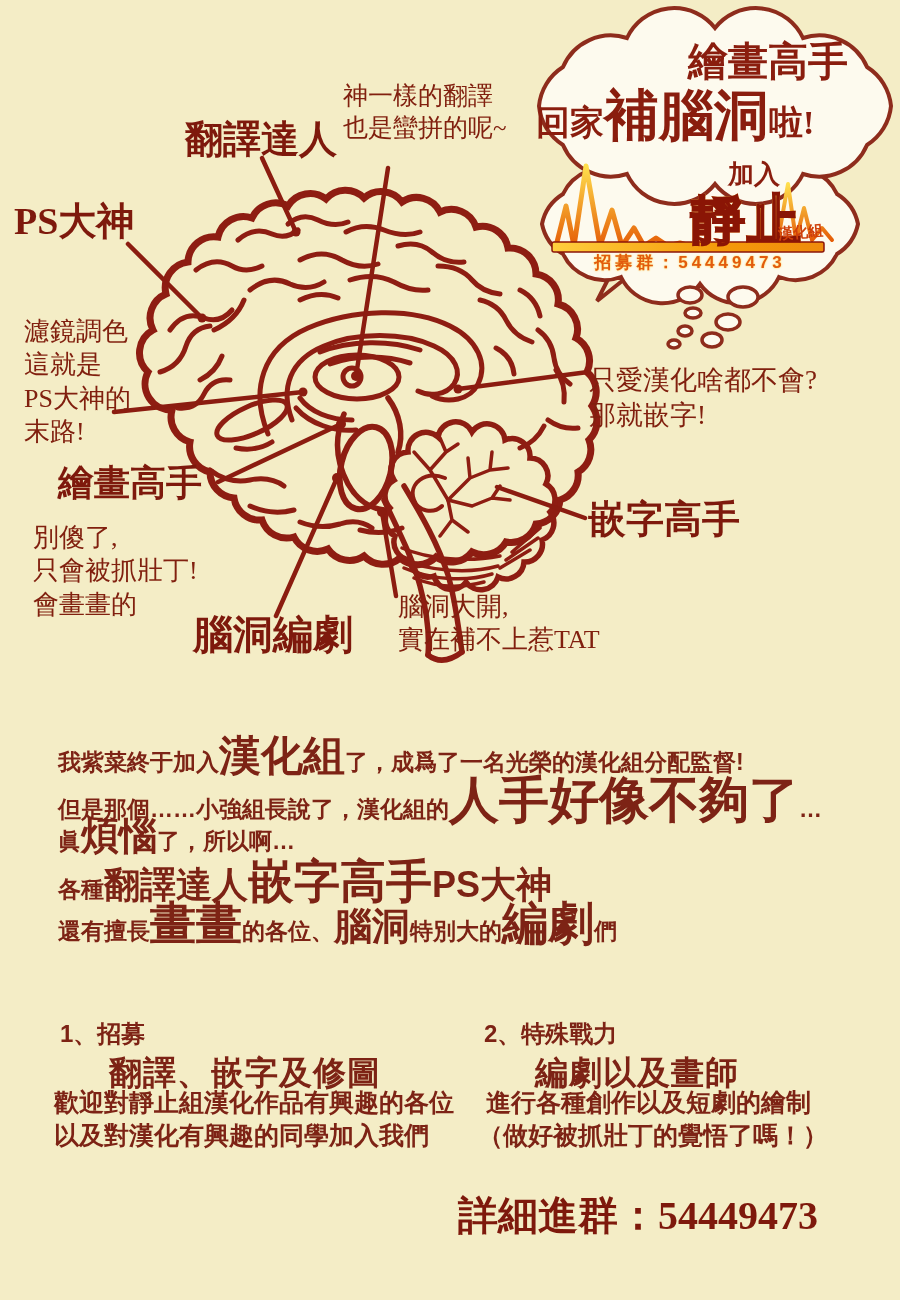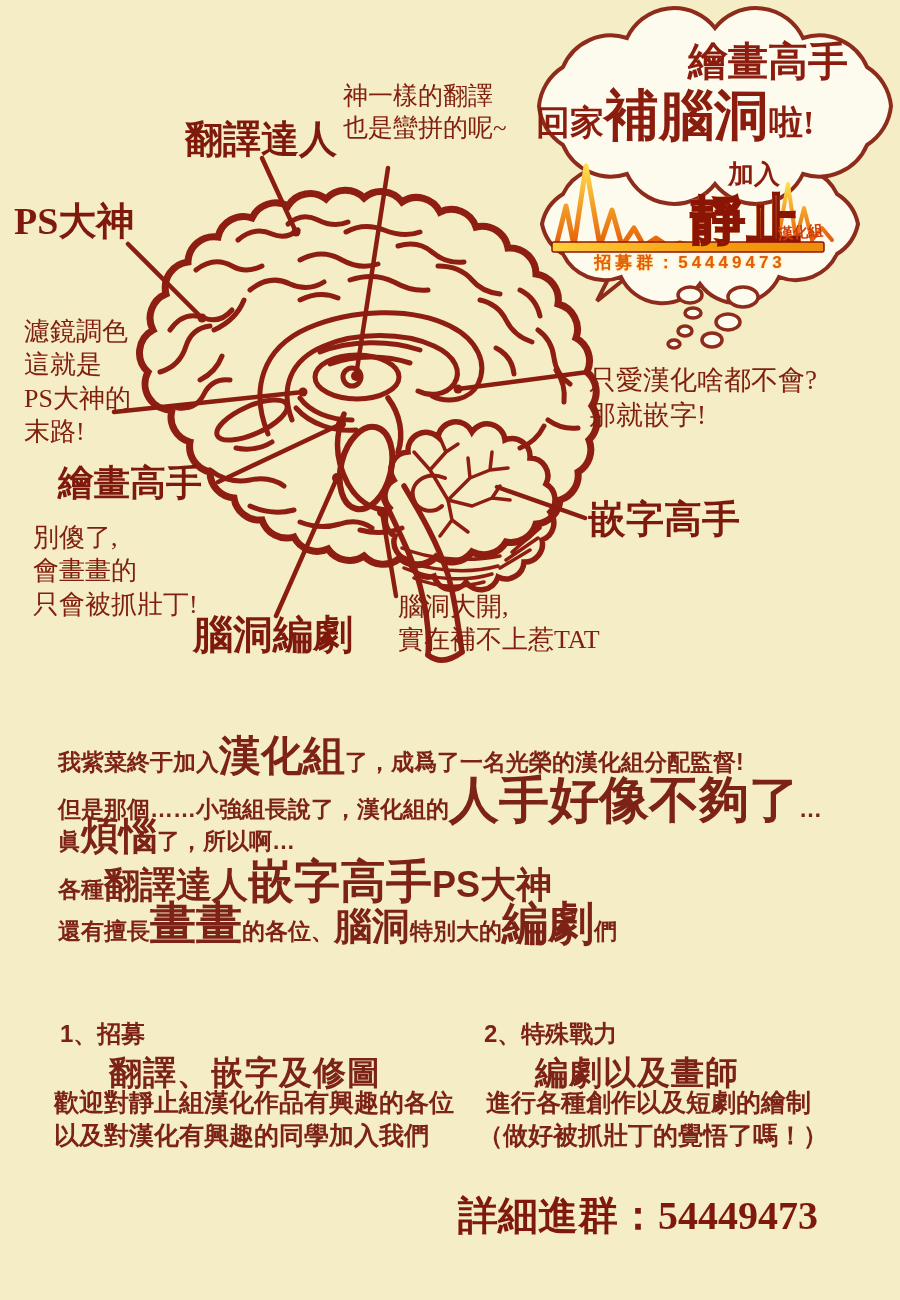--- a/index.html
+++ b/index.html
@@ -189,22 +189,22 @@
   <div class="abs lab" style="left:14px;top:202px;font-size:38px;">PS大神</div>
   <div class="abs note" style="left:24px;top:315px;font-size:26px;">
     <div>濾鏡調色</div>
     <div>這就是</div>
     <div>PS大神的</div>
     <div>末路!</div>
   </div>
   <div class="abs lab" style="left:58px;top:465px;font-size:36px;">繪畫高手</div>
   <div class="abs note" style="left:33px;top:521px;font-size:26px;">
     <div>別傻了,</div>
+    <div>只會被抓壯丁!</div>
     <div>會畫畫的</div>
-    <div>只會被抓壯丁!</div>
   </div>
   <div class="abs lab" style="left:193px;top:615px;font-size:40px;">腦洞編劇</div>
   <div class="abs note" style="left:398px;top:590px;font-size:26px;">
     <div>腦洞大開,</div>
     <div>實在補不上惹TAT</div>
   </div>
   <div class="abs lab" style="left:588px;top:500px;font-size:38px;">嵌字高手</div>
   <div class="abs note" style="left:589px;top:363px;font-size:27px;">
     <div>只愛漢化啥都不會?</div>
     <div>那就嵌字!</div>

